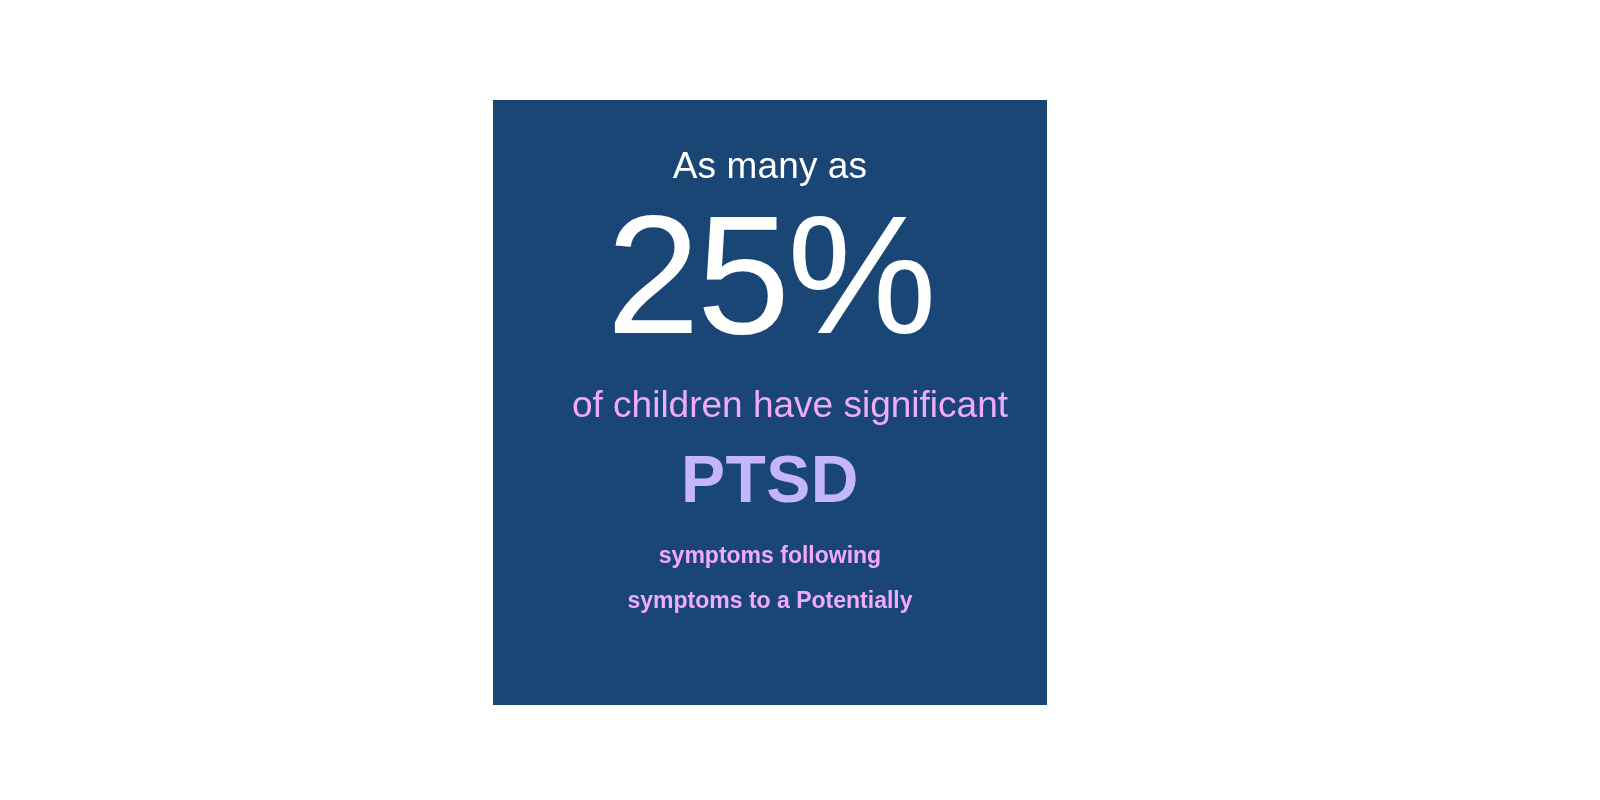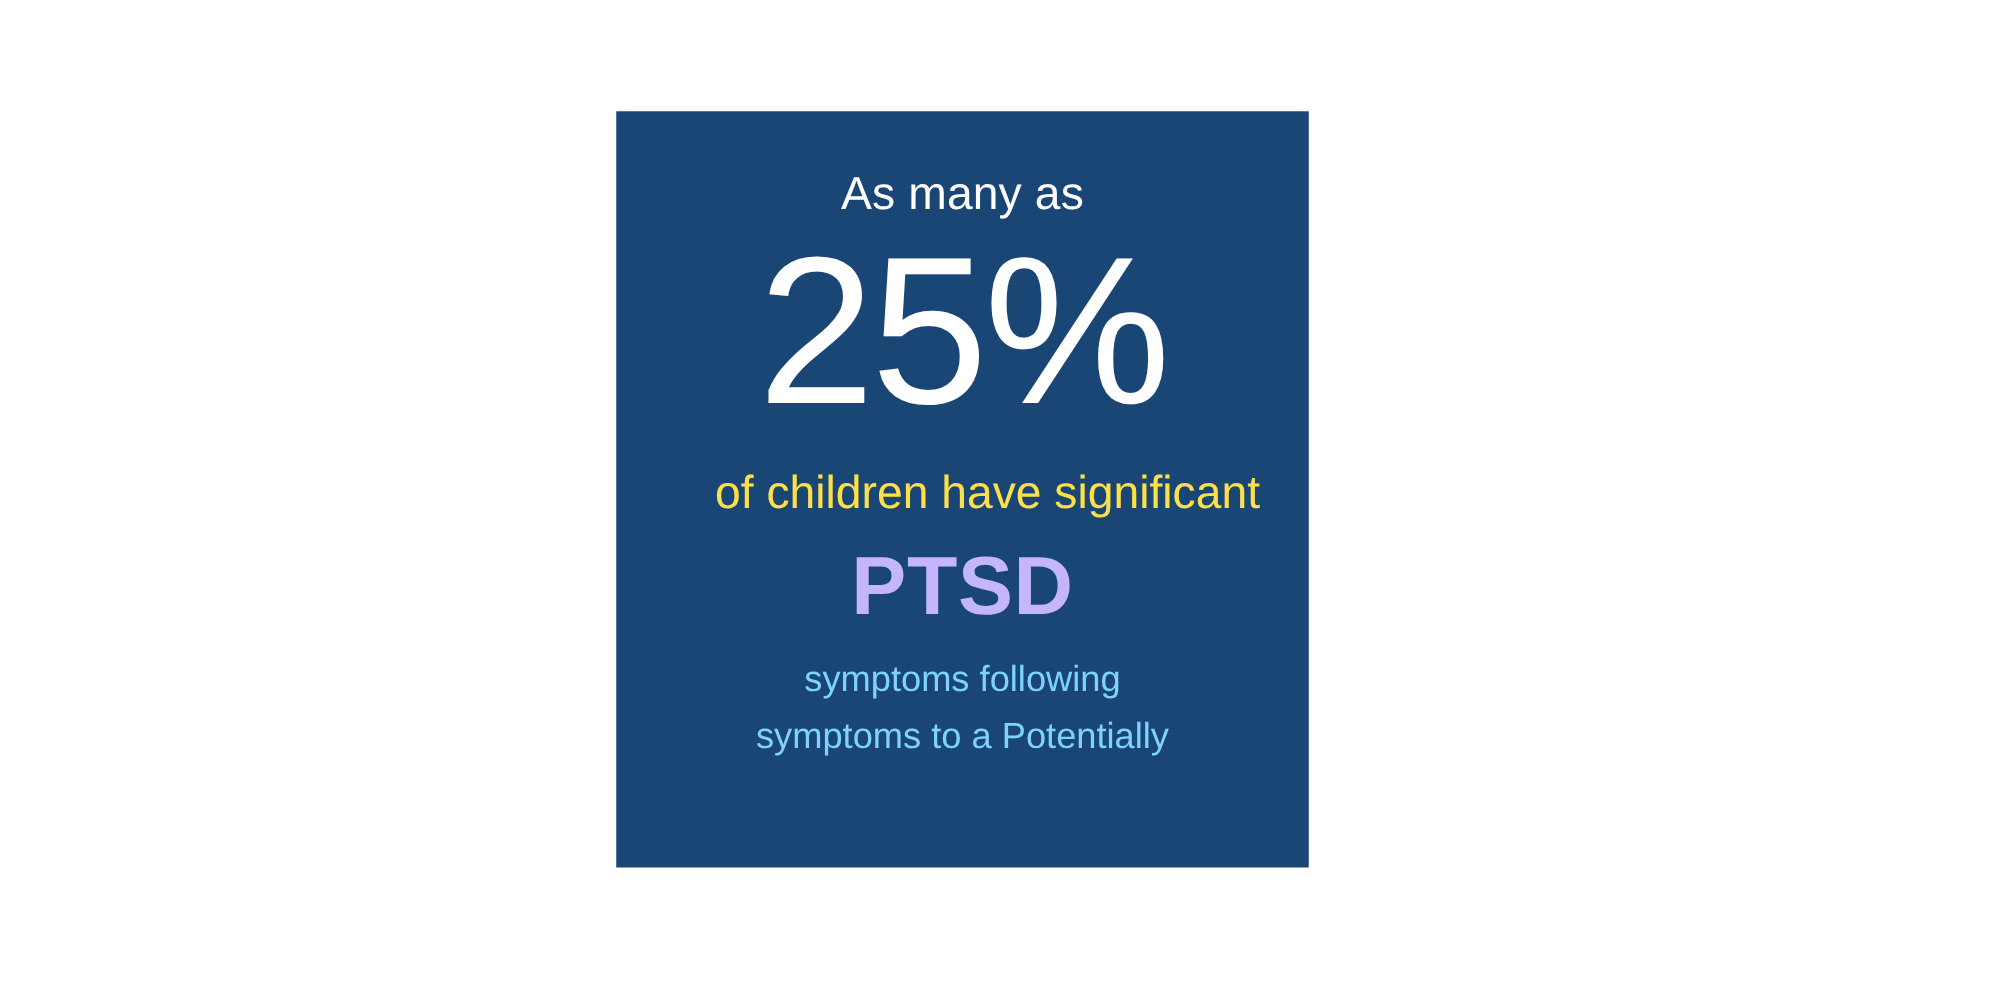--- a/index.html
+++ b/index.html
@@ -19,21 +19,21 @@
     position: relative;
     width: 1600px;
     height: 800px;
     background: #ffffff;
   }
 
   
   #stat-card {
     position: absolute;
     left: 493px;
-    top: 89px;
+    top: 100px;
     width: 554px;
     height: 605px;
     background: #1a4676;
     box-sizing: border-box;
     display: flex;
     flex-direction: column;
     align-items: center;
     justify-content: flex-start;
     text-align: center;
     color: #ffffff;
@@ -66,41 +66,41 @@
     letter-spacing: -3px;
     color: #ffffff;
   }
 
   
   #mid-line {
     margin-top: 33px;
     font-size: 37px;
     font-weight: 300;
     line-height: 44px;
-    color: #fde047;
+    color: #f0abfc;
     margin-left: 40px;
   }
 
   
   #highlight-term {
     margin-top: 18px;
     font-size: 66px;
     font-weight: 700;
     line-height: 68px;
     letter-spacing: 0.5px;
     color: #c4b5fd;
   }
 
   
   #tail-block {
     margin-top: 20px;
-    font-size: 29px;
-    font-weight: 400;
+    font-size: 23px;
+    font-weight: 700;
     line-height: 45px;
-    color: #7dd3fc;
+    color: #f0abfc;
   }
   #tail-block .line {
     margin: 0;
   }
 </style>
 </head>
 <body>
 
 <div id="stage">
 

